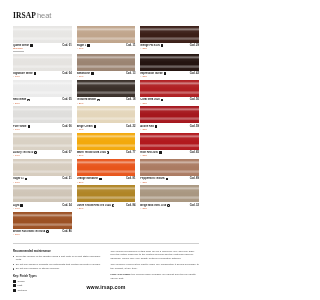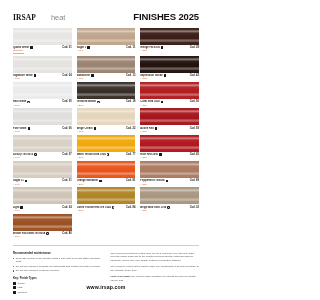--- a/index.html
+++ b/index.html
@@ -31,21 +31,21 @@
   }
   .brand-irsap {
     font-weight: bold;
     color: #111;
     letter-spacing: 0.1px;
     font-family: Liberation Serif, serif;
   }
   .brand-heat {
     font-weight: normal;
     color: #8a8a8a;
-    margin-left: 15px;
+    margin-left: 1px;
   }
   .doc-title {
     font-size: 9.5px;
     font-weight: bold;
     color: #111;
     letter-spacing: -0.15px;
     white-space: nowrap;
   }
 
   
@@ -234,21 +234,20 @@
     color: #111;
   }
 </style>
 </head>
 <body>
 
 <div class="header">
   <div class="brand">
     <span class="brand-irsap">IRSAP</span><span class="brand-heat">heat</span>
   </div>
-  <div class="doc-title">FINISHES 2025</div>
 </div>
 
 <div class="grid" id="swatch-grid">
     <div class="cell">
       <div class="swatch" style="background: rgb(231, 230, 228);"></div>
       <div class="caption">
         <div class="cap-left">
           <div class="cap-name">
             <span>Quartz White</span>
             <span class="fin-badge"></span>

